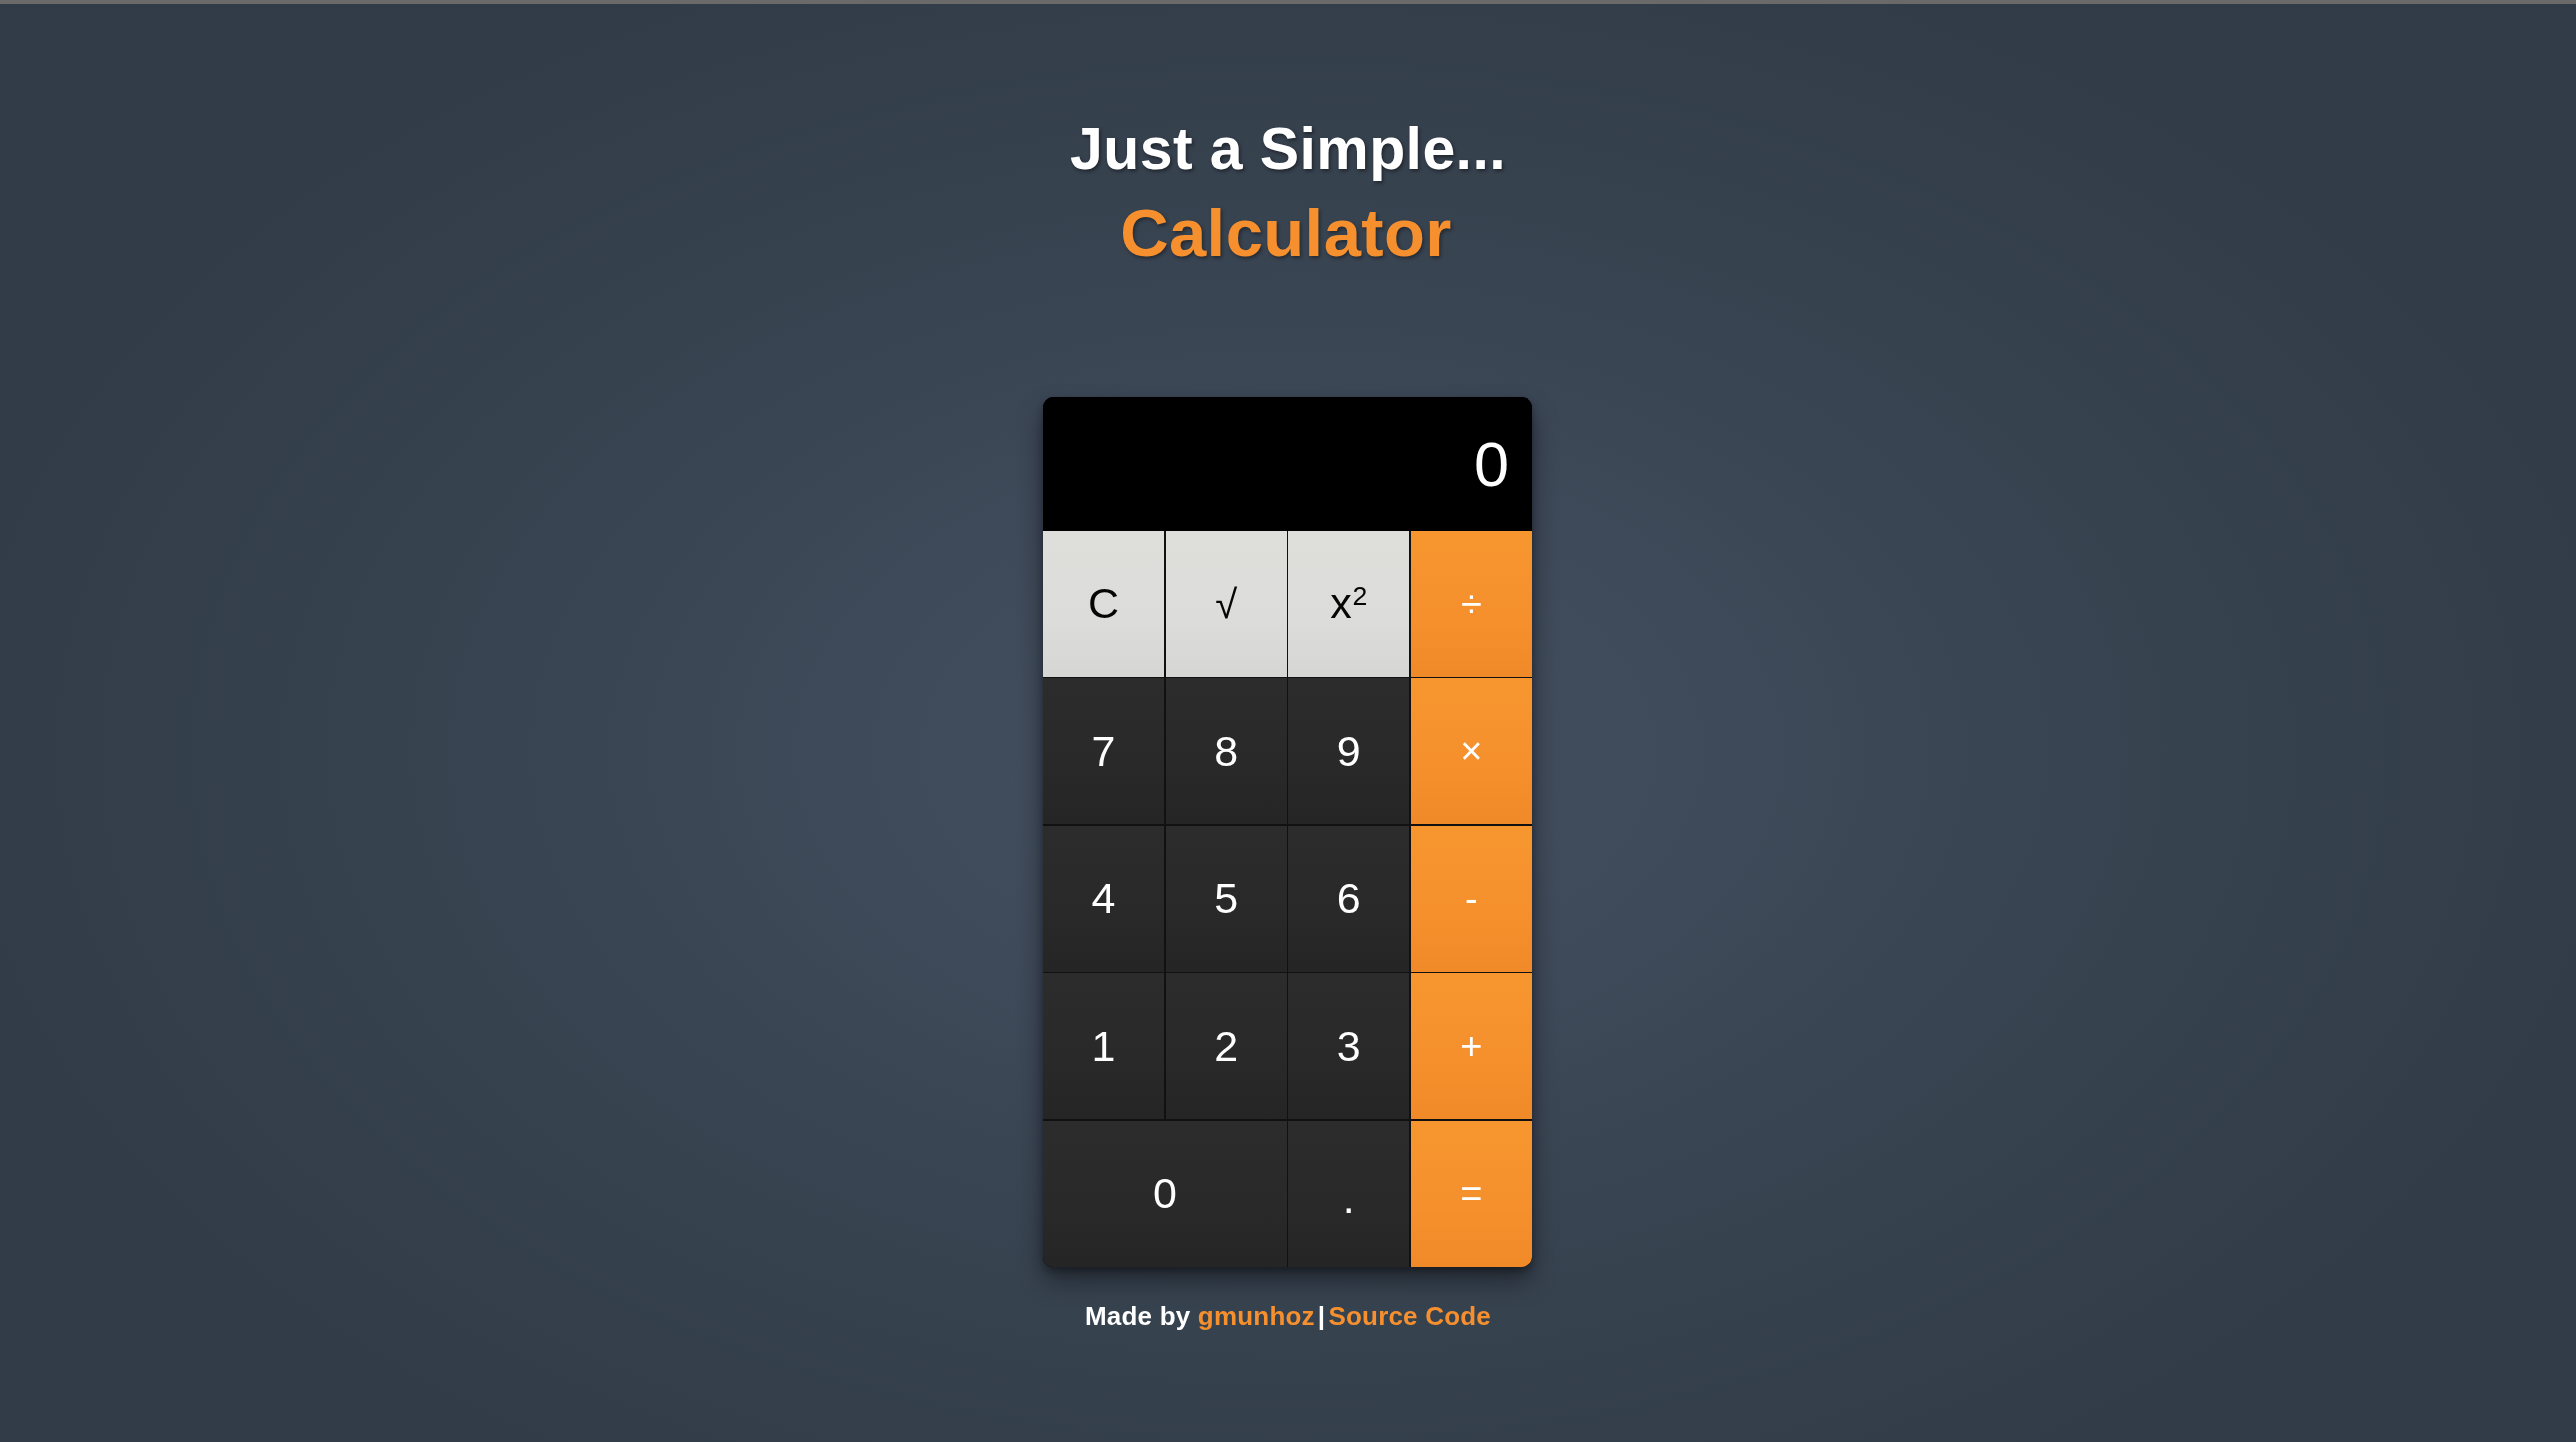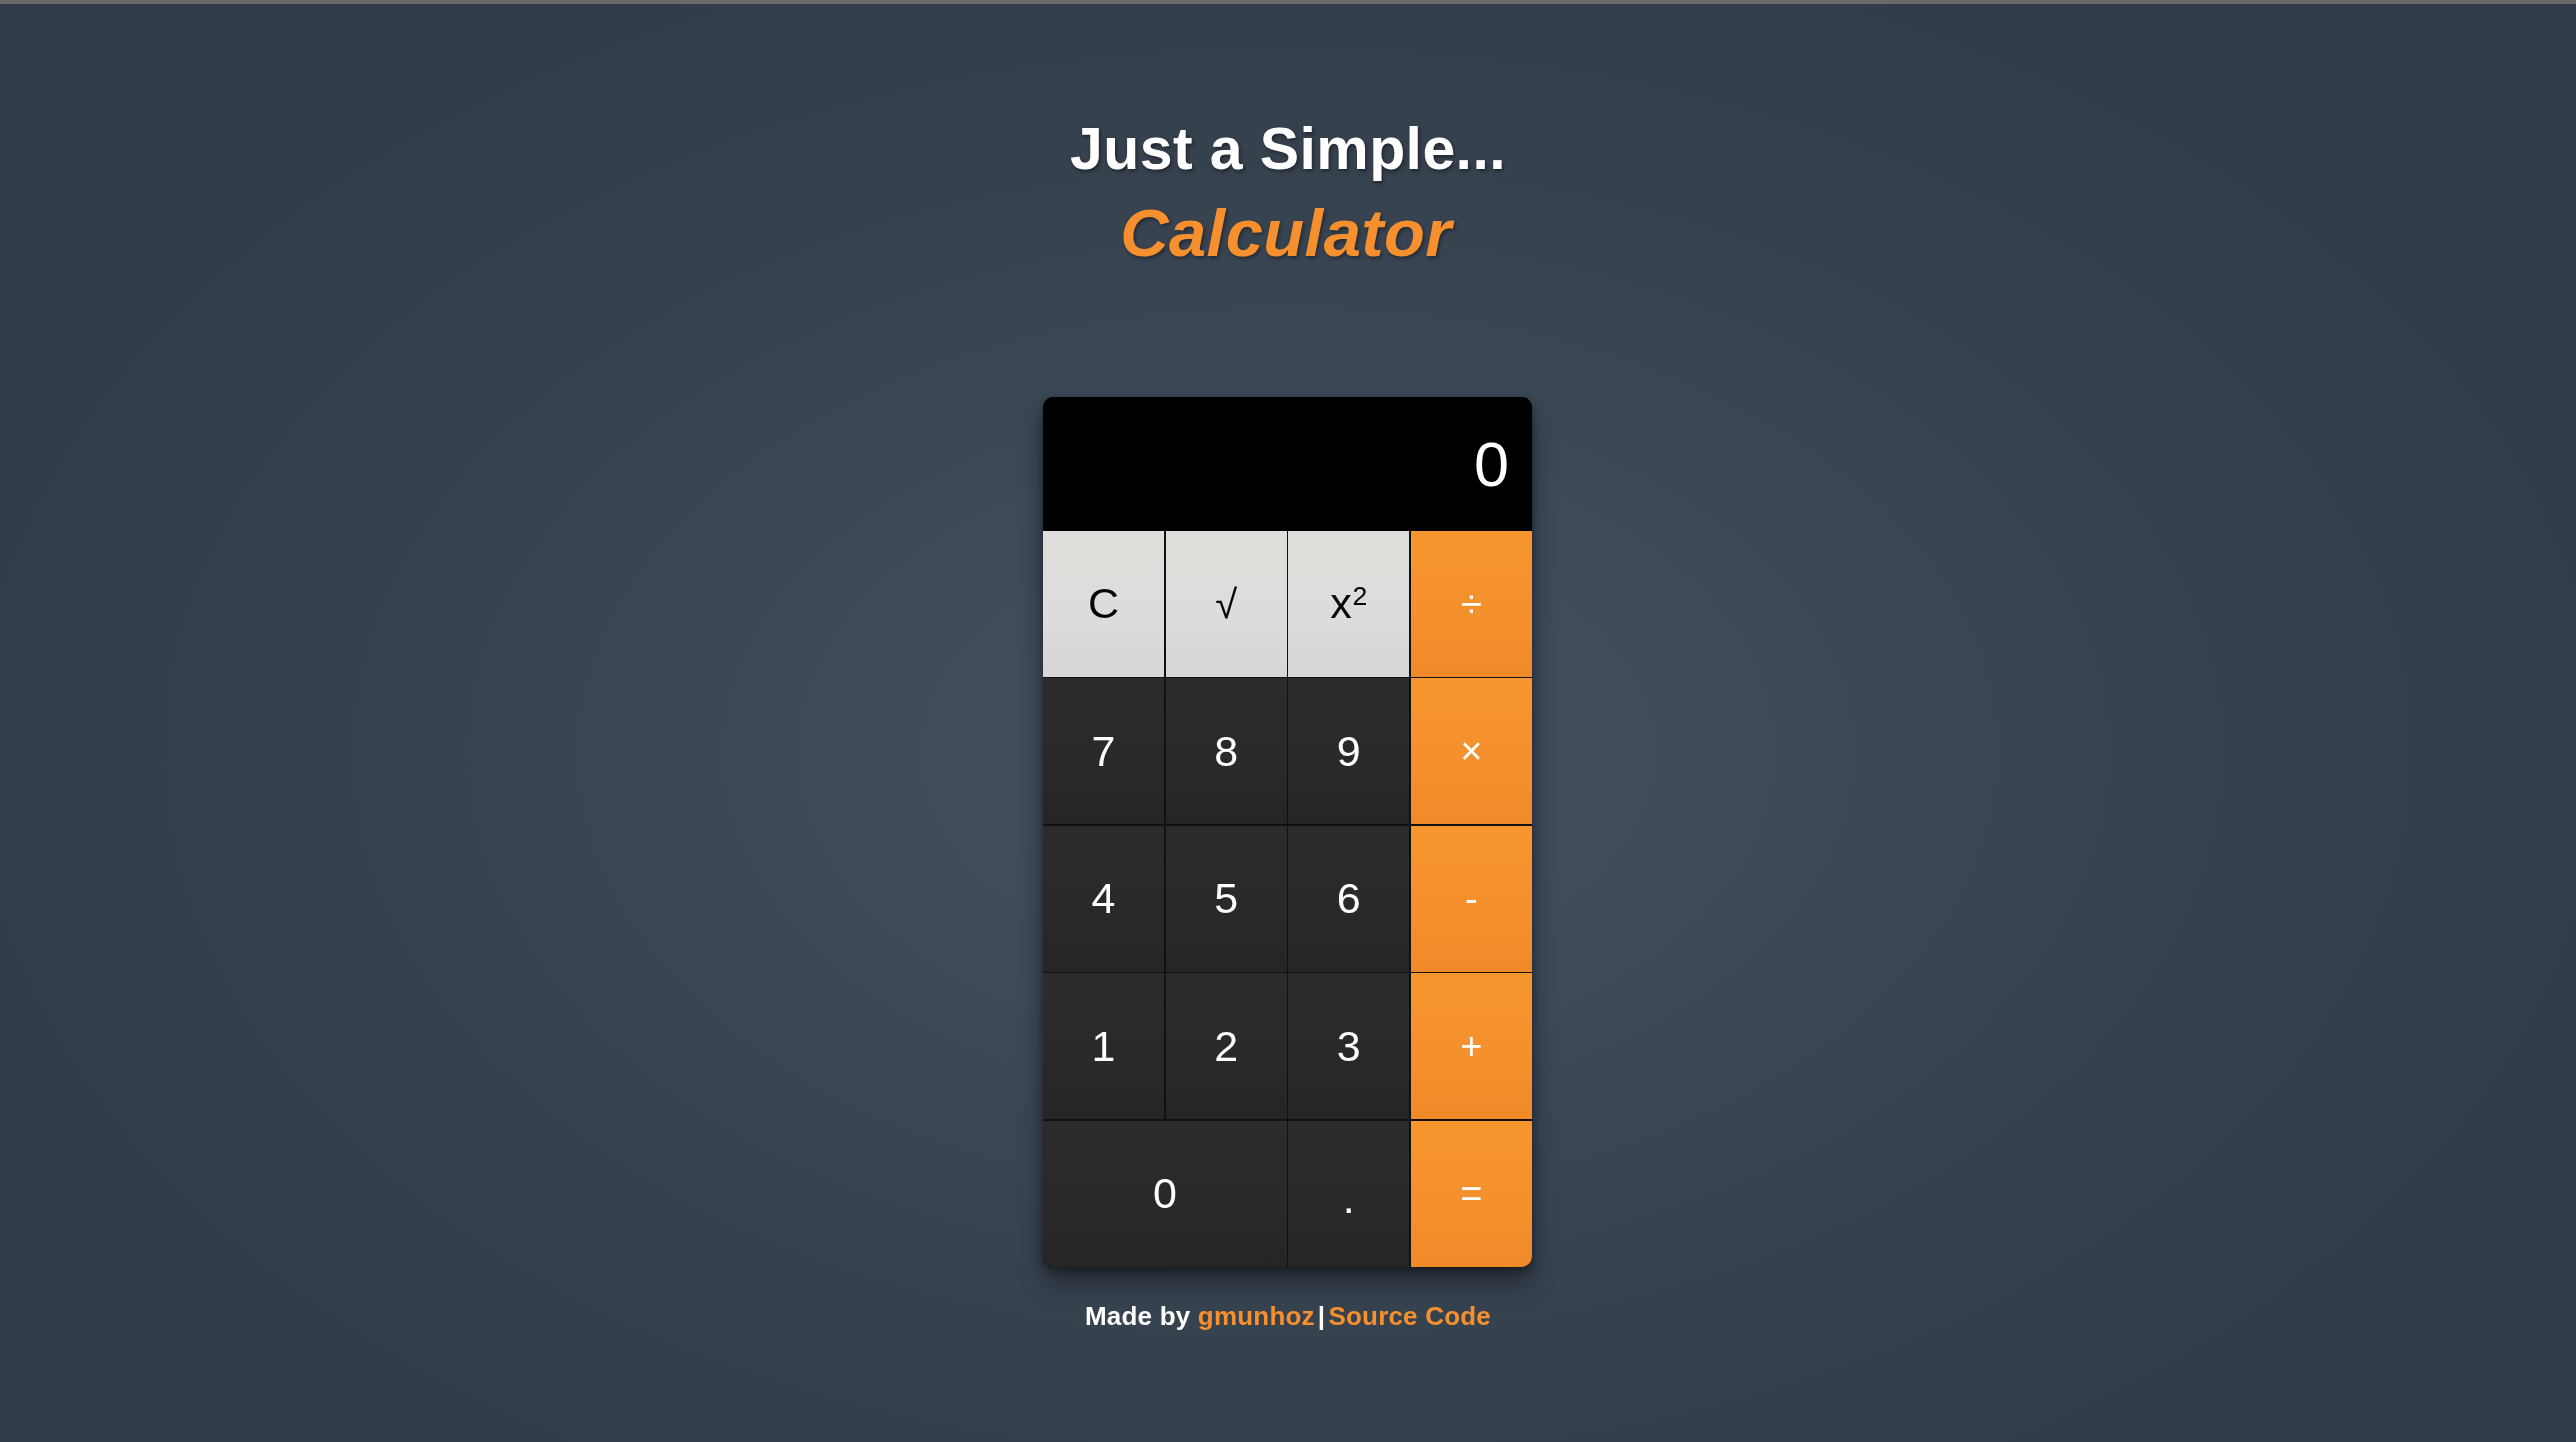--- a/index.html
+++ b/index.html
@@ -56,21 +56,20 @@
     margin: 0;
   }
   .title-sub {
     font-size: 67px;
     font-weight: bold;
     color: #f6902f;
     letter-spacing: 0.4px;
     line-height: 1.05;
     margin: 17px 4px 0 0;
     text-shadow: 1.5px 2.3px 3.8px rgba(0,0,0,0.40);
-    font-style: italic;
   }
 
   
   .calculator {
     position: absolute;
     left: 1043px;
     top: 393px;
     width: 489px;
     border-radius: 10.7px;
     overflow: hidden;

